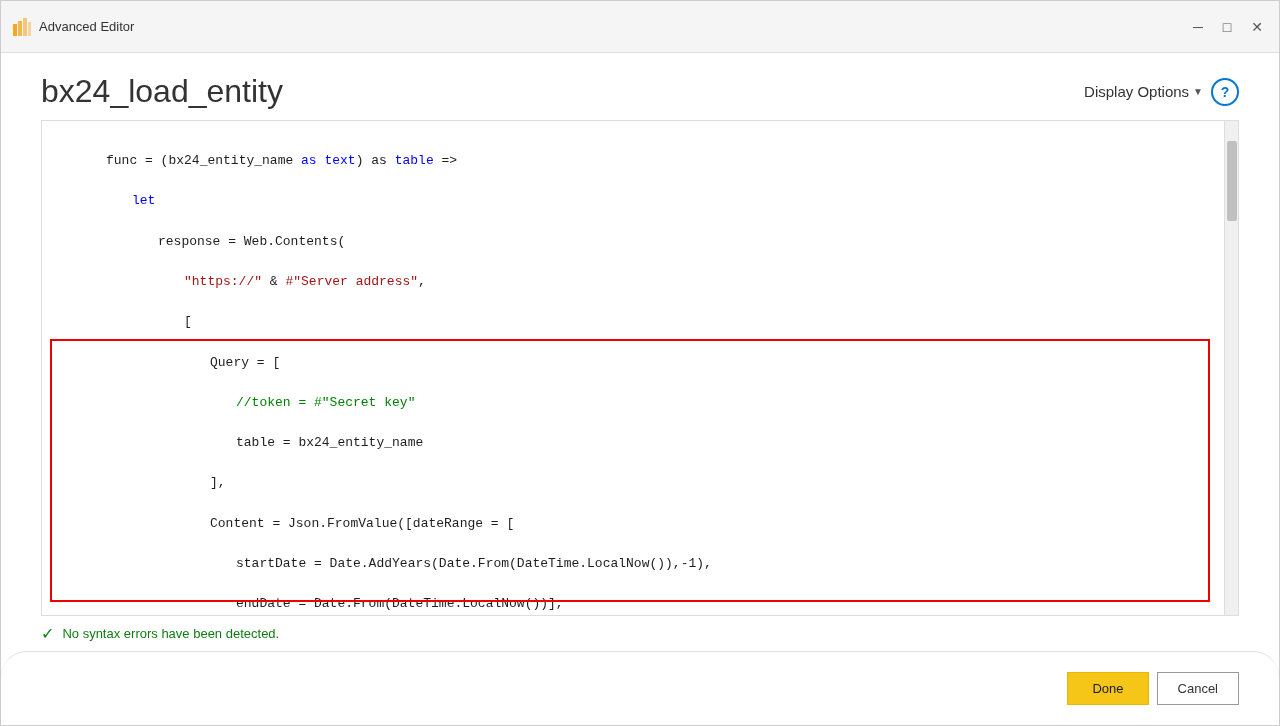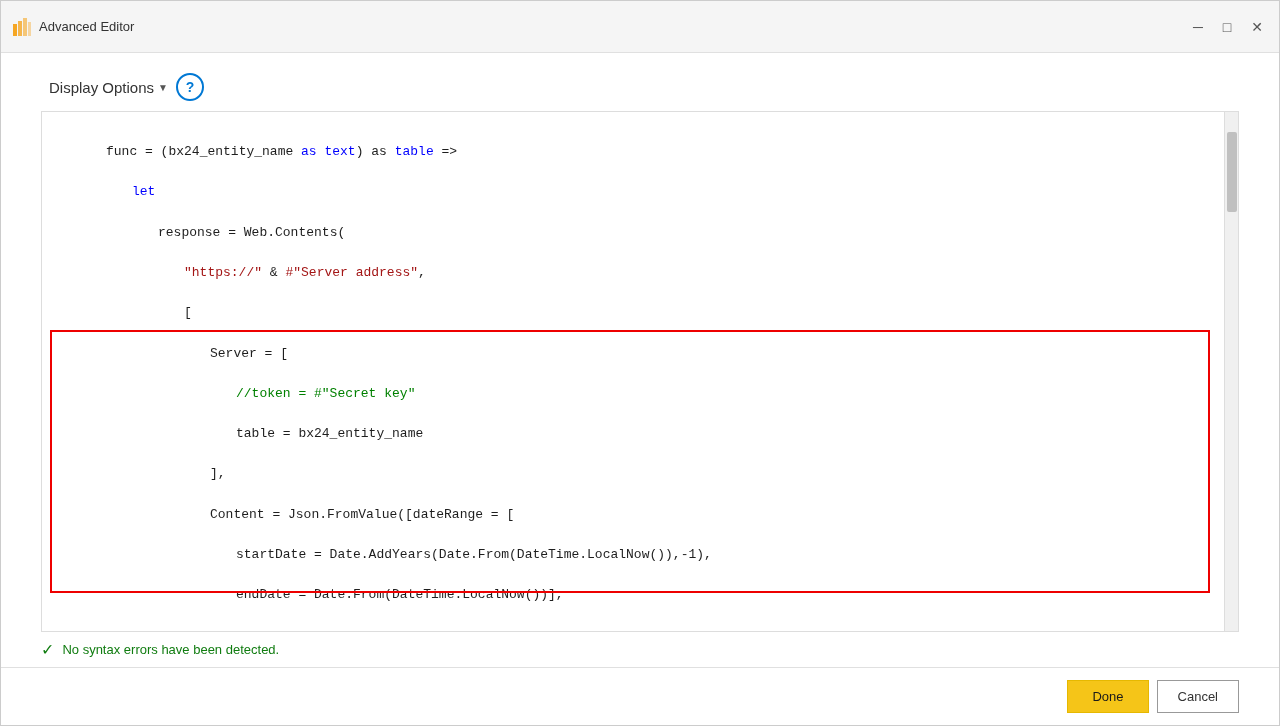--- a/index.html
+++ b/index.html
@@ -168,26 +168,27 @@
     .status-check {
       color: #107c10;
       font-size: 16px;
     }
     .status-text {
       font-size: 13px;
       color: #107c10;
     }
 
     .footer {
-      padding: 12px 40px;
+      padding: 20px 40px;
       display: flex;
       justify-content: flex-end;
       gap: 8px;
       border-top: 1px solid #e0e0e0;
       flex-shrink: 0;
+      border-radius: 26px;
     }
     .btn-done {
       background: #f5c518;
       border: 1px solid #e6b800;
       color: #1a1a1a;
       padding: 8px 24px;
       font-size: 13px;
       cursor: pointer;
       font-weight: 500;
     }
@@ -219,41 +220,42 @@
       <span class="title-bar-text">Advanced Editor</span>
     </div>
     <div class="title-bar-controls">
       <button class="title-bar-btn">─</button>
       <button class="title-bar-btn">□</button>
       <button class="title-bar-btn">✕</button>
     </div>
   </div>
 
   <div class="header">
+    <h1 class="page-title">bx24_load_entity</h1>
     <div class="header-right">
       <button class="display-options-btn">
         <span>Display Options</span>
         <span class="dropdown-arrow">▼</span>
       </button>
       <button class="help-btn">?</button>
     </div>
   </div>
 
   <div class="editor-container">
     <div class="code-area">
 
       <div class="highlight-box" style="top: 218px; left: 8px; width: calc(100% - 22px); height: 263px;"></div>
 
       <div class="code-content">
 <span class="line c-default"><span style="display:inline-block;width:52px"></span><span class="c-default">func = (</span><span class="c-default">bx24_entity_name</span><span class="c-blue"> as </span><span class="c-blue">text</span><span class="c-default">) as </span><span class="c-blue">table</span><span class="c-default"> =&gt;</span></span>
 <span class="line"><span style="display:inline-block;width:78px"></span><span class="c-blue">let</span></span>
 <span class="line"><span style="display:inline-block;width:104px"></span><span class="c-default">response = Web.Contents(</span></span>
 <span class="line"><span style="display:inline-block;width:130px"></span><span class="c-string">"https://"</span><span class="c-default"> &amp; </span><span class="c-string">#"Server address"</span><span class="c-default">,</span></span>
 <span class="line"><span style="display:inline-block;width:130px"></span><span class="c-default">[</span></span>
-<span class="line"><span style="display:inline-block;width:156px"></span><span class="c-default">Server = [</span></span>
+<span class="line"><span style="display:inline-block;width:156px"></span><span class="c-default">Query = [</span></span>
 <span class="line"><span style="display:inline-block;width:182px"></span><span class="c-comment">//token = #"Secret key"</span></span>
 <span class="line"><span style="display:inline-block;width:182px"></span><span class="c-default">table = bx24_entity_name</span></span>
 <span class="line"><span style="display:inline-block;width:156px"></span><span class="c-default">],</span></span>
 <span class="line"><span style="display:inline-block;width:156px"></span><span class="c-default">Content = Json.FromValue([dateRange = [</span></span>
 <span class="line"><span style="display:inline-block;width:182px"></span><span class="c-default">startDate = Date.AddYears(Date.From(DateTime.LocalNow()),-1),</span></span>
 <span class="line"><span style="display:inline-block;width:182px"></span><span class="c-default">endDate = Date.From(DateTime.LocalNow())],</span></span>
 
 
 
 

